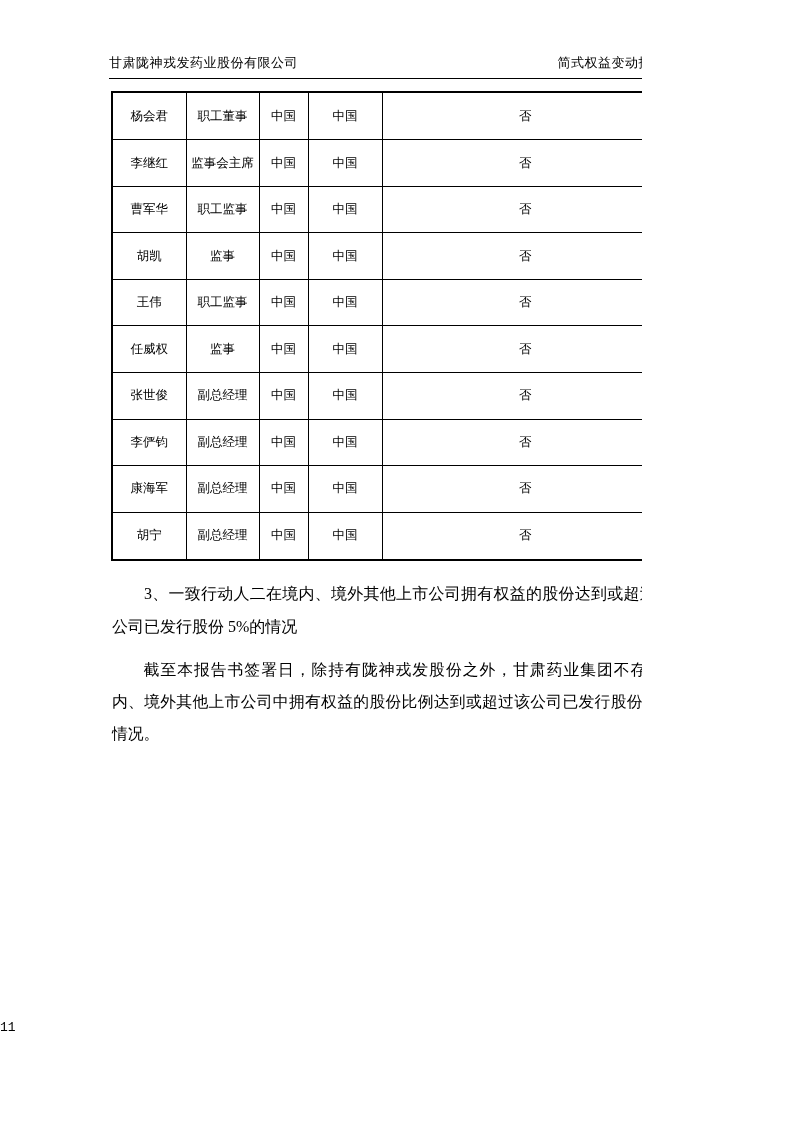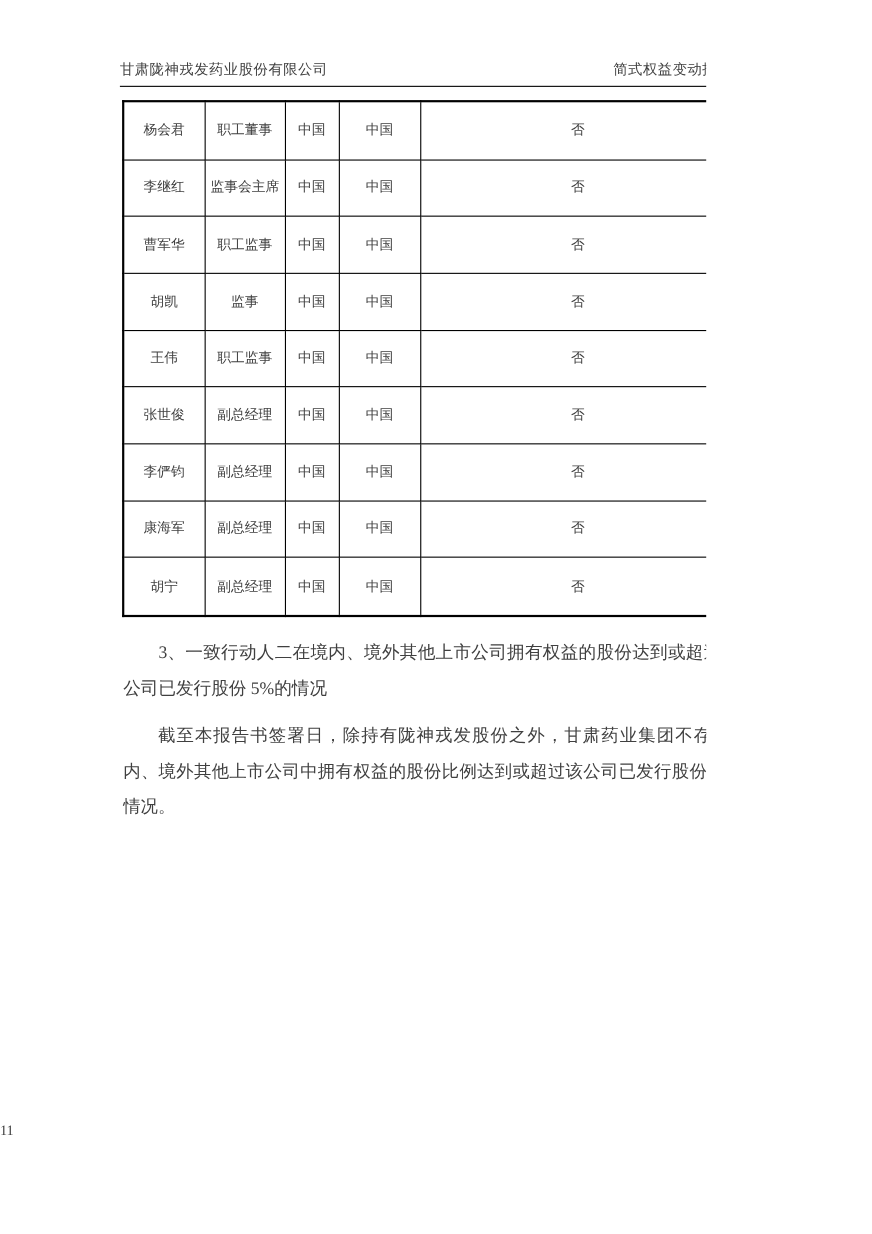--- a/index.html
+++ b/index.html
@@ -5,21 +5,21 @@
   html, body {
     margin: 0;
     padding: 0;
     background: #ffffff;
   }
   .page {
     position: relative;
     width: 642px;
     height: 1122px;
     background: #ffffff;
-    color: #404040;
+    color: #000000;
     font-family: "Liberation Serif", "DejaVu Serif", serif;
     overflow: hidden;
   }
   .header {
     position: absolute;
     left: 109px;
     top: 54px;
     width: 570px;
     display: flex;
     justify-content: space-between;
@@ -69,20 +69,21 @@
     text-indent: 2em;
     text-align: justify;
   }
   .page-number {
     position: absolute;
     left: 0;
     top: 1020px;
     width: 793px;
     text-align: left;
     font-size: 13px;
+    font-family: Liberation Mono, monospace;
   }
 </style>
 </head>
 <body>
 
 <div class="page">
 
   <div class="header">
     <span>甘肃陇神戎发药业股份有限公司</span>
     <span>简式权益变动报告书</span>
@@ -126,20 +127,27 @@
         <td>否</td>
       </tr>
       <tr>
         <td>王伟</td>
         <td>职工监事</td>
         <td>中国</td>
         <td>中国</td>
         <td>否</td>
       </tr>
       <tr>
+        <td>任威权</td>
+        <td>监事</td>
+        <td>中国</td>
+        <td>中国</td>
+        <td>否</td>
+      </tr>
+      <tr>
         <td>张世俊</td>
         <td>副总经理</td>
         <td>中国</td>
         <td>中国</td>
         <td>否</td>
       </tr>
       <tr>
         <td>李俨钧</td>
         <td>副总经理</td>
         <td>中国</td>

